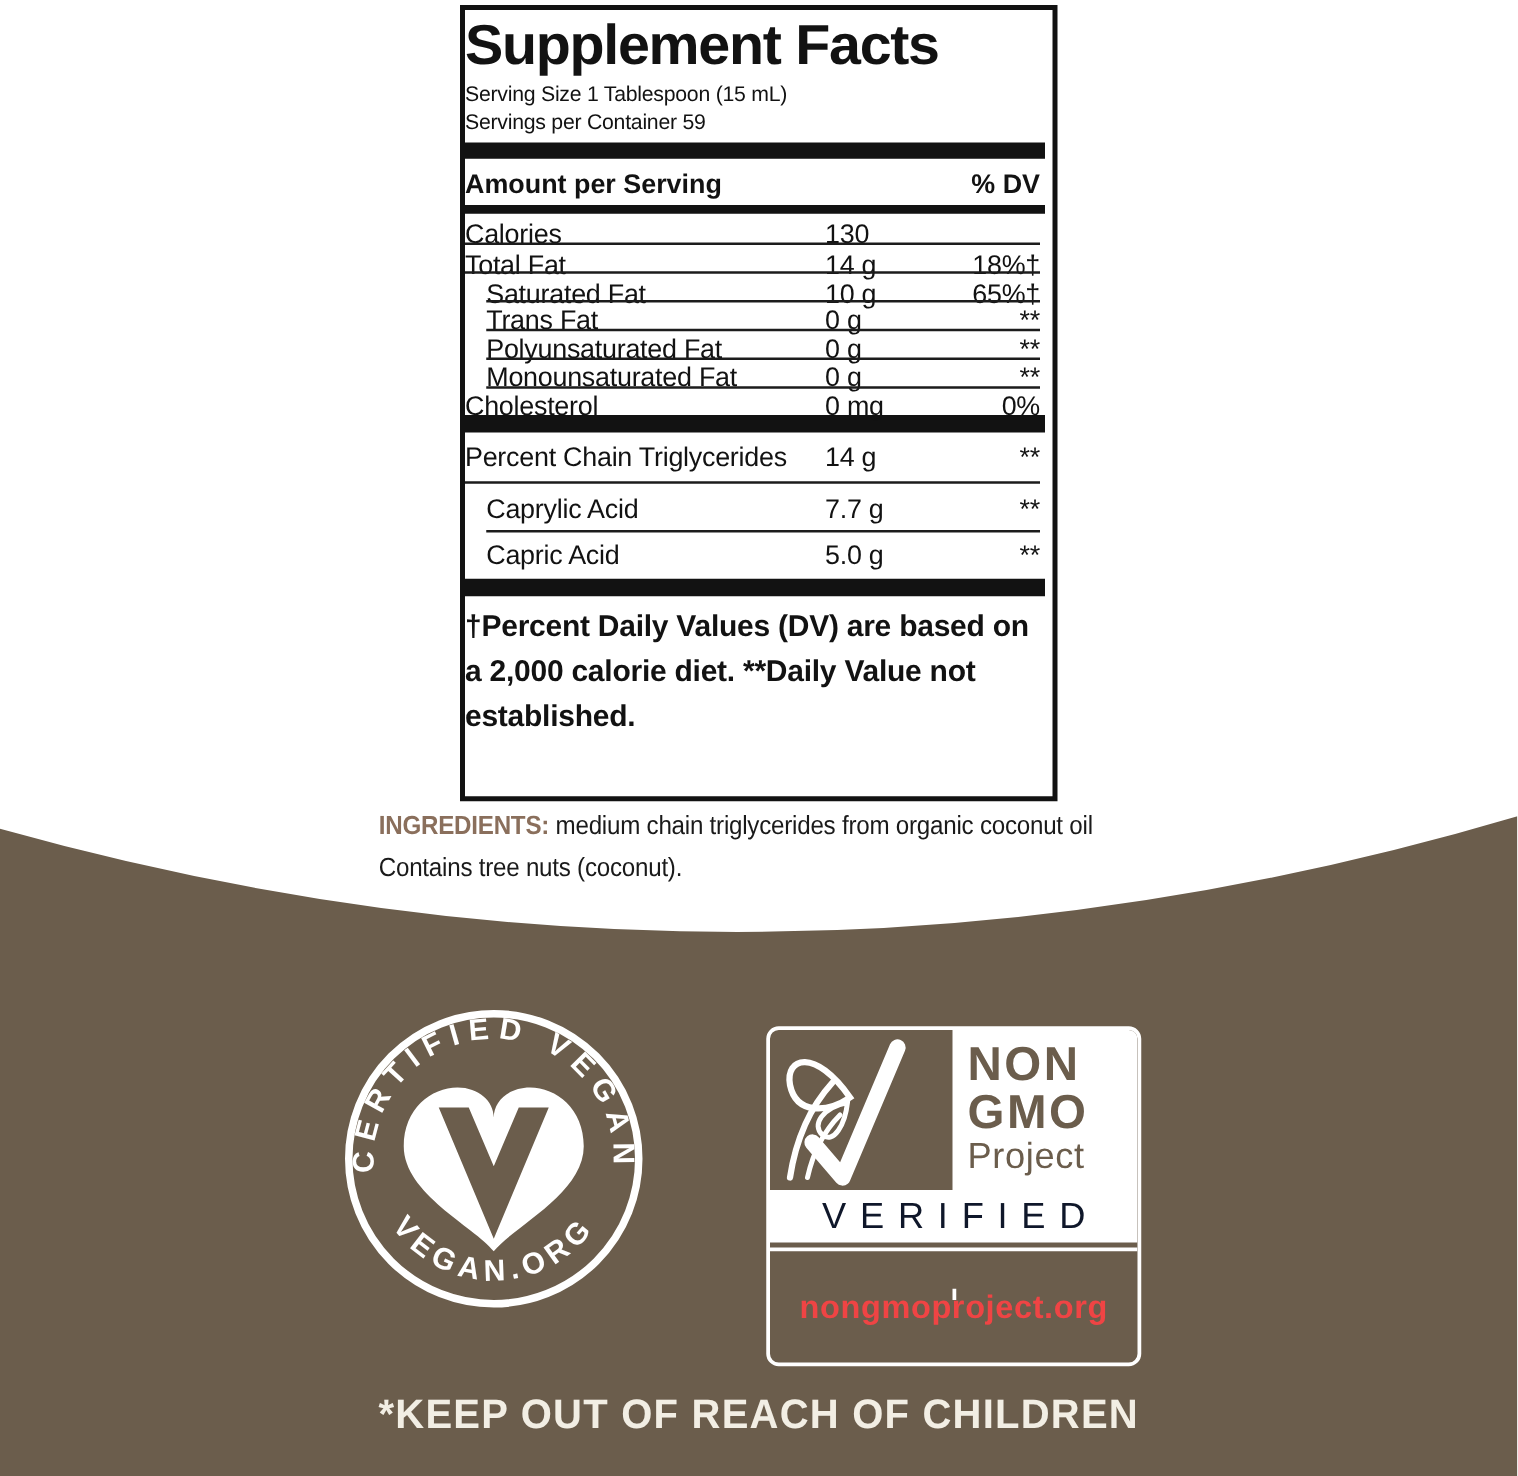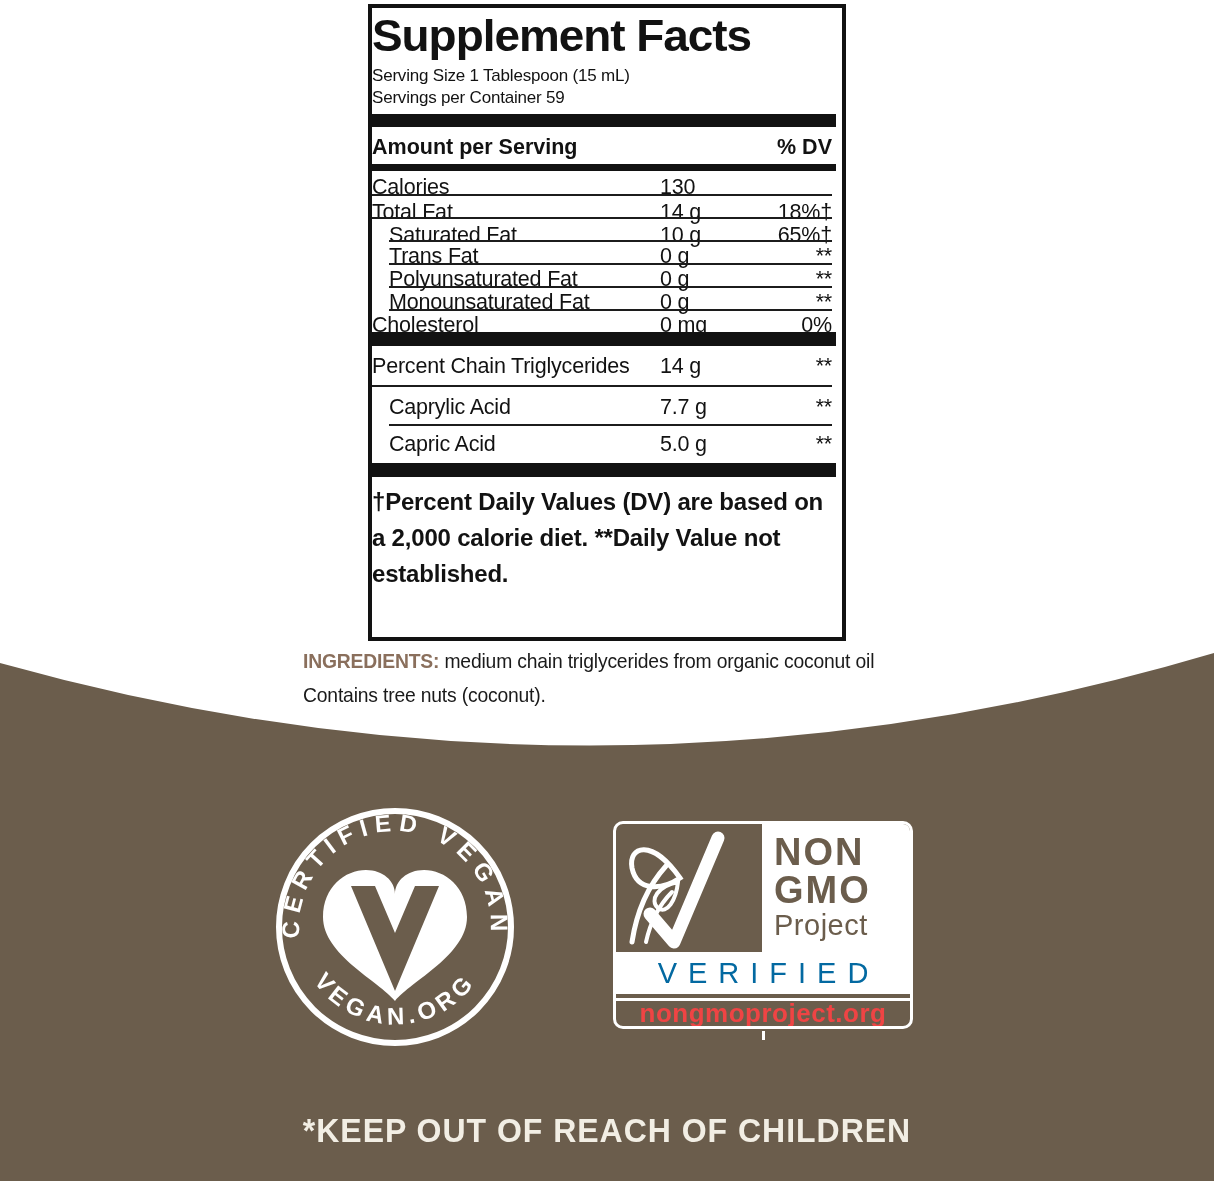--- a/index.html
+++ b/index.html
@@ -35,21 +35,21 @@
   .ingredients{position:absolute;left:303px;top:649px;width:660px;z-index:2;font-size:21px;color:#1a1a1a;
     transform:scaleX(0.92);transform-origin:left top;letter-spacing:-0.2px;}
   .ingredients .ing-label{font-weight:bold;}
   .ingredients .allergen{margin-top:10px;}
 
   
   .vegan-seal{position:absolute;left:270px;top:802px;width:250px;height:250px;z-index:2;}
   .vegan-seal text{font-family:"Liberation Sans",sans-serif;font-weight:bold;fill:#fff;}
 
   
-  .nongmo{position:absolute;left:613px;top:821px;width:300px;height:208px;z-index:2;
+  .nongmo{position:absolute;left:613px;top:821px;width:300px;height:272px;z-index:2;
     border:3px solid #fff;border-radius:10px;box-sizing:border-box;overflow:hidden;}
   .nongmo-art{position:absolute;left:0;top:0;width:146px;height:128px;}
   .nongmo-box{position:absolute;left:146px;top:0;right:0;height:128px;background:#fff;
     display:flex;flex-direction:column;justify-content:center;padding-left:12px;box-sizing:border-box;}
   .nongmo-box .big{font-size:38px;font-weight:bold;line-height:0.98;letter-spacing:2px;}
   .nongmo-box .proj{font-size:29px;font-weight:normal;letter-spacing:0.5px;margin-top:0;}
   .nongmo-verified{position:absolute;left:0;top:128px;right:0;height:42px;background:#fff;
     display:flex;align-items:center;justify-content:center;font-size:29px;letter-spacing:11px;
     text-indent:11px;font-weight:normal;}
   .nongmo-url{position:absolute;left:0;top:174px;right:0;bottom:0;border-top:3px solid #fff;
@@ -170,20 +170,20 @@
       <path d="M30,118 C34,100 42,82 56,68" fill="none" stroke="#ffffff" stroke-width="4" stroke-linecap="round"></path>
       <path d="M34,90 L58,118 L102,14" fill="none" stroke="#ffffff" stroke-width="13" stroke-linecap="round" stroke-linejoin="round"></path>
       <path d="M64,54 C36,14 12,22 16,44 C21,68 46,66 64,54 Z" fill="none" stroke="#ffffff" stroke-width="5"></path>
       <path d="M62,58 C42,62 33,76 42,84 C51,91 60,76 62,58 Z" fill="none" stroke="#ffffff" stroke-width="4"></path>
     </svg>
     <div class="nongmo-box" style="color:#6b5d4c;">
       <div class="big">NON</div>
       <div class="big">GMO</div>
       <div class="proj">Project</div>
     </div>
-    <div class="nongmo-verified" style="color:#0369a1;">VERIFIED</div>
+    <div class="nongmo-verified" style="color:#0f172a;">VERIFIED</div>
     <div class="nongmo-url">nongmoproject.org</div>
   </div>
   <div class="nongmo-tick"></div>
 
   <div class="keep-out" style="color:#f2eee4;">*KEEP OUT OF REACH OF CHILDREN</div>
 
 </div>
 
 </body></html>

